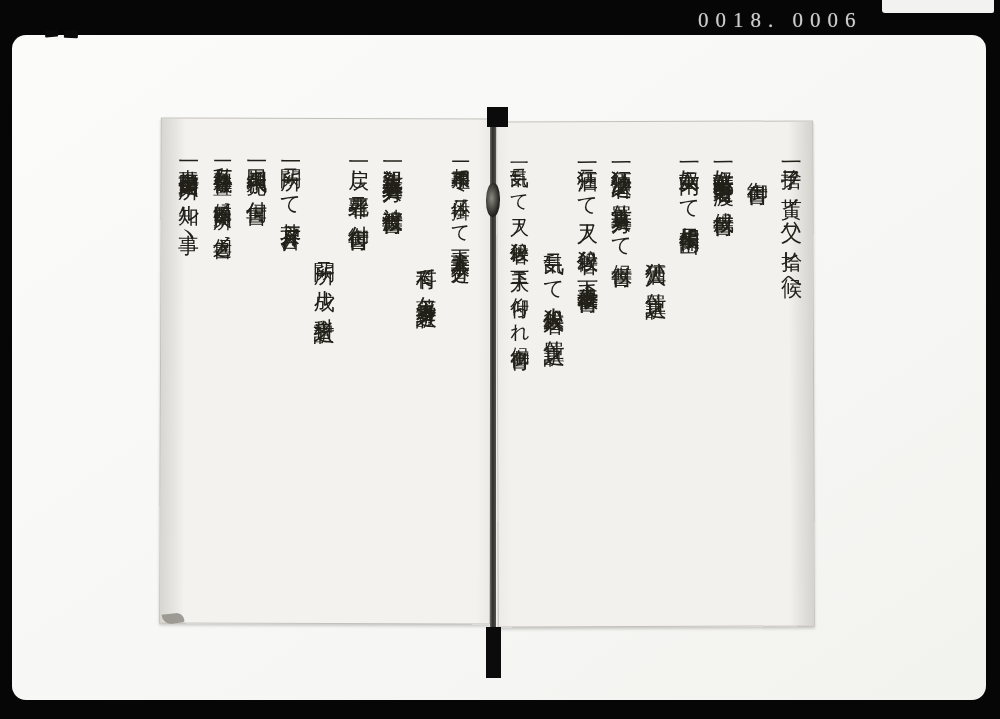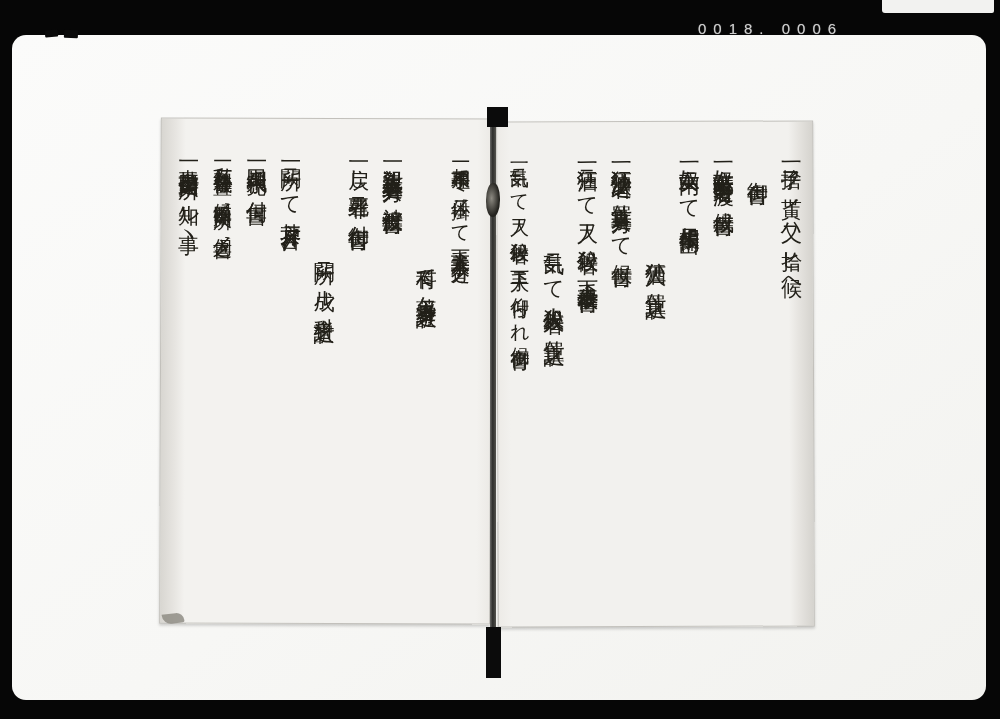--- a/index.html
+++ b/index.html
@@ -3,23 +3,23 @@
 <meta charset="utf-8">
 <style>
   html,body{margin:0;padding:0;}
   body{
     width:1000px;height:719px;position:relative;overflow:hidden;
     background:#060606;
     font-family:"Liberation Serif", serif;
   }
   
   .frame-counter{
-    position:absolute;left:698px;top:20px;
-    font-family:Liberation Sans, sans-serif;
-    font-size:15px;letter-spacing:7px;color:#dedede;opacity:.92;
+    position:absolute;left:698px;top:8px;
+    font-family:Liberation Serif, serif;
+    font-size:21px;letter-spacing:7px;color:#dedede;opacity:.92;
     text-shadow:0 0 1px #888;
   }
   .film-gap{
     position:absolute;left:882px;top:0;width:112px;height:13px;
     background:#f2f2f0;border-radius:0 0 2px 3px;
   }
   
   .backing{
     position:absolute;left:12px;top:35px;width:974px;height:665px;
     background:linear-gradient(145deg,#fbfbfa 0%,#f7f7f5 55%,#f2f2ef 100%);

